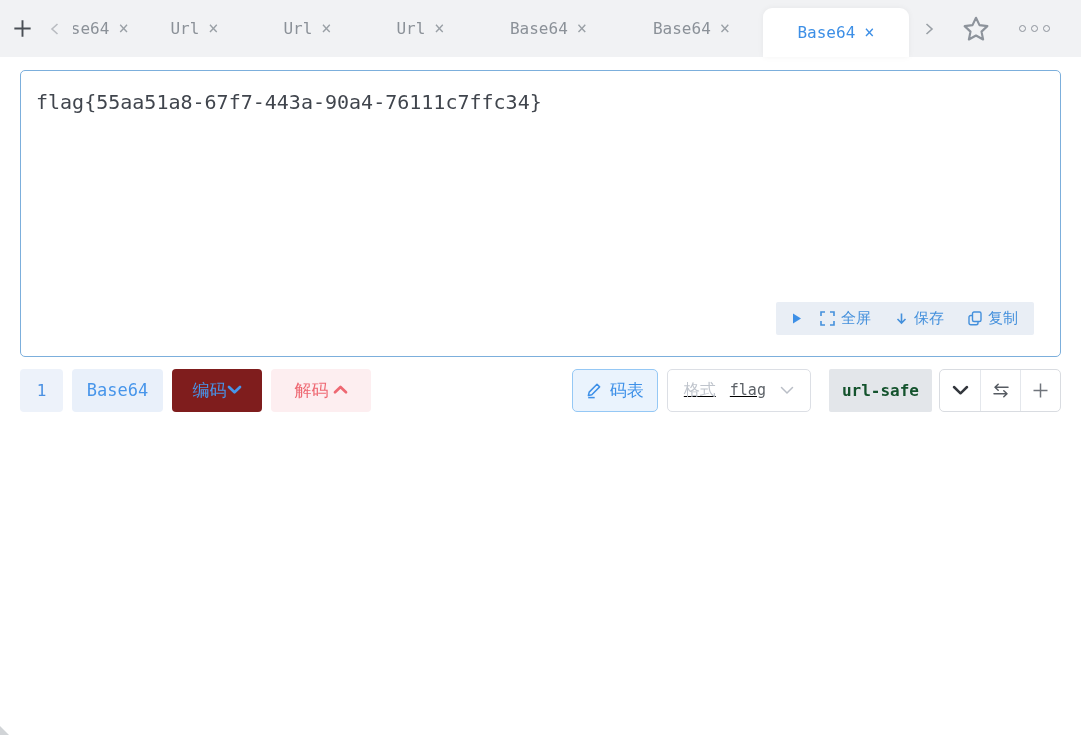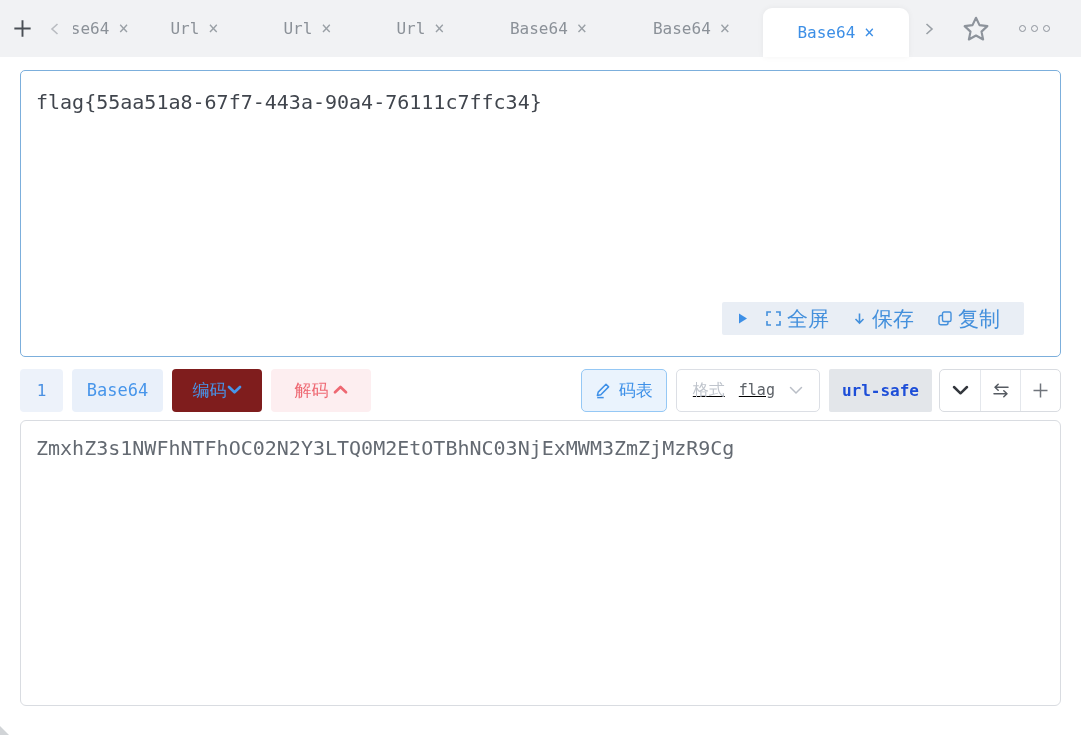--- a/index.html
+++ b/index.html
@@ -31,26 +31,26 @@
   
   .content { padding:13px 20px 0; }
 
   .input-panel { position:relative; height:287px; border:1px solid #7cafdc; border-radius:5px;
                  background:#fff; margin-bottom:11px; }
   .input-panel textarea, .output-area {
       width:100%; height:100%; border:none; outline:none; resize:none; background:transparent;
       font-family:"DejaVu Sans Mono", monospace; font-size:20px; line-height:1.45;
       color:#40454d; padding:17px 15px; display:block; }
 
-  .io-toolbar { position:absolute; right:36px; bottom:21px; height:33px; background:#e9eef5;
-                display:flex; align-items:center; padding:0 16px; color:#4490dc; font-size:21px;
+  .io-toolbar { position:absolute; right:26px; bottom:21px; height:33px; background:#e9eef5;
+                display:flex; align-items:center; padding:0 16px; color:#4490dc; font-size:15px;
                 border-radius:2px; }
   .io-toolbar .play { display:flex; margin-right:18px; cursor:pointer; }
   .tb-item { display:flex; align-items:center; gap:6px; cursor:pointer; margin-right:24px; }
-  .tb-item:last-child { margin-right:8px; }
+  .tb-item:last-child { margin-right:0; }
 
   
   .controls { display:flex; align-items:center; height:44px; margin-bottom:8px; }
   .ctl { height:43px; border:none; border-radius:4px; display:inline-flex; align-items:center;
          justify-content:center; cursor:pointer; margin-right:9px; font-size:17px; }
   .btn-num { width:43px; background:#edf2fa; color:#4a90e2;
              font-family:"DejaVu Sans Mono", monospace; font-size:16px; }
   .btn-alg { width:91px; background:#e9f0fa; color:#4795ea;
              font-family:"DejaVu Sans Mono", monospace; font-size:17px; }
   .btn-enc { width:90px; background:#7f1d1d; color:#4795ea; }
@@ -58,23 +58,23 @@
 
   .right-ctls { margin-left:auto; display:flex; align-items:flex-start; }
   .btn-codetable { height:43px; padding:0 13px; background:#eaf3fd; border:1px solid #95c8f5;
                    border-radius:5px; color:#3e90e8; font-size:17px; display:inline-flex;
                    align-items:center; gap:8px; cursor:pointer; margin-right:9px; }
   .format-group { height:43px; border:1px solid #dcdfe5; border-radius:5px; background:#fff;
                   display:flex; align-items:center; padding:0 16px; gap:14px; margin-right:9px;
                   cursor:pointer;text-decoration:underline; }
   .format-label { color:#bfc4cc; font-size:16px; }
   .format-value { color:#5c6167; font-family:"DejaVu Sans Mono", monospace; font-size:15px; }
-  .variant-chip { height:43px; background:#e3e6ea; color:#1d4ed8; border-radius:2px;
+  .variant-chip { height:43px; background:#e3e6ea; color:#14532d; border-radius:2px;
                   font-family:"DejaVu Sans Mono", monospace; font-weight:bold; font-size:16px;
-                  display:flex; align-items:center; padding:0 13px; margin-right:7px; cursor:pointer; }
+                  display:flex; align-items:center; padding:0 13px; margin-right:7px; cursor:pointer;margin-left:9px; }
   .mini-group { height:43px; border:1px solid #d9dce1; border-radius:5px; background:#fff;
                 display:flex; align-items:stretch; overflow:hidden; }
   .mini-cell { width:40px; display:flex; align-items:center; justify-content:center; cursor:pointer; }
   .mini-cell + .mini-cell { border-left:1px solid #e4e7ec; }
 
   
   .output-wrap { height:286px; border:1px solid #d9dce1; border-radius:6px; background:#fff; }
   .output-area { color:#646a72; padding:13px 15px; }
 
   .resize-corner { position:fixed; left:0; bottom:1px; width:0; height:0;
@@ -228,20 +228,17 @@
           </span>
           <span class="mini-cell">
             <svg width="17" height="17" viewBox="0 0 17 17">
                 <path d="M8.5 1.5v14M1.5 8.5h14" stroke="#70757c" stroke-width="1.5" fill="none"></path>
               </svg>
           </span>
         </div>
       </div>
     </div>
 
-    <div class="output-wrap">
-      <textarea class="output-area mono" spellcheck="false" style="">ZmxhZ3s1NWFhNTFhOC02N2Y3LTQ0M2EtOTBhNC03NjExMWM3ZmZjMzR9Cg</textarea>
-    </div>
 
   </div>
 
   <div class="resize-corner"></div>
 </div>
 
 </body></html>

